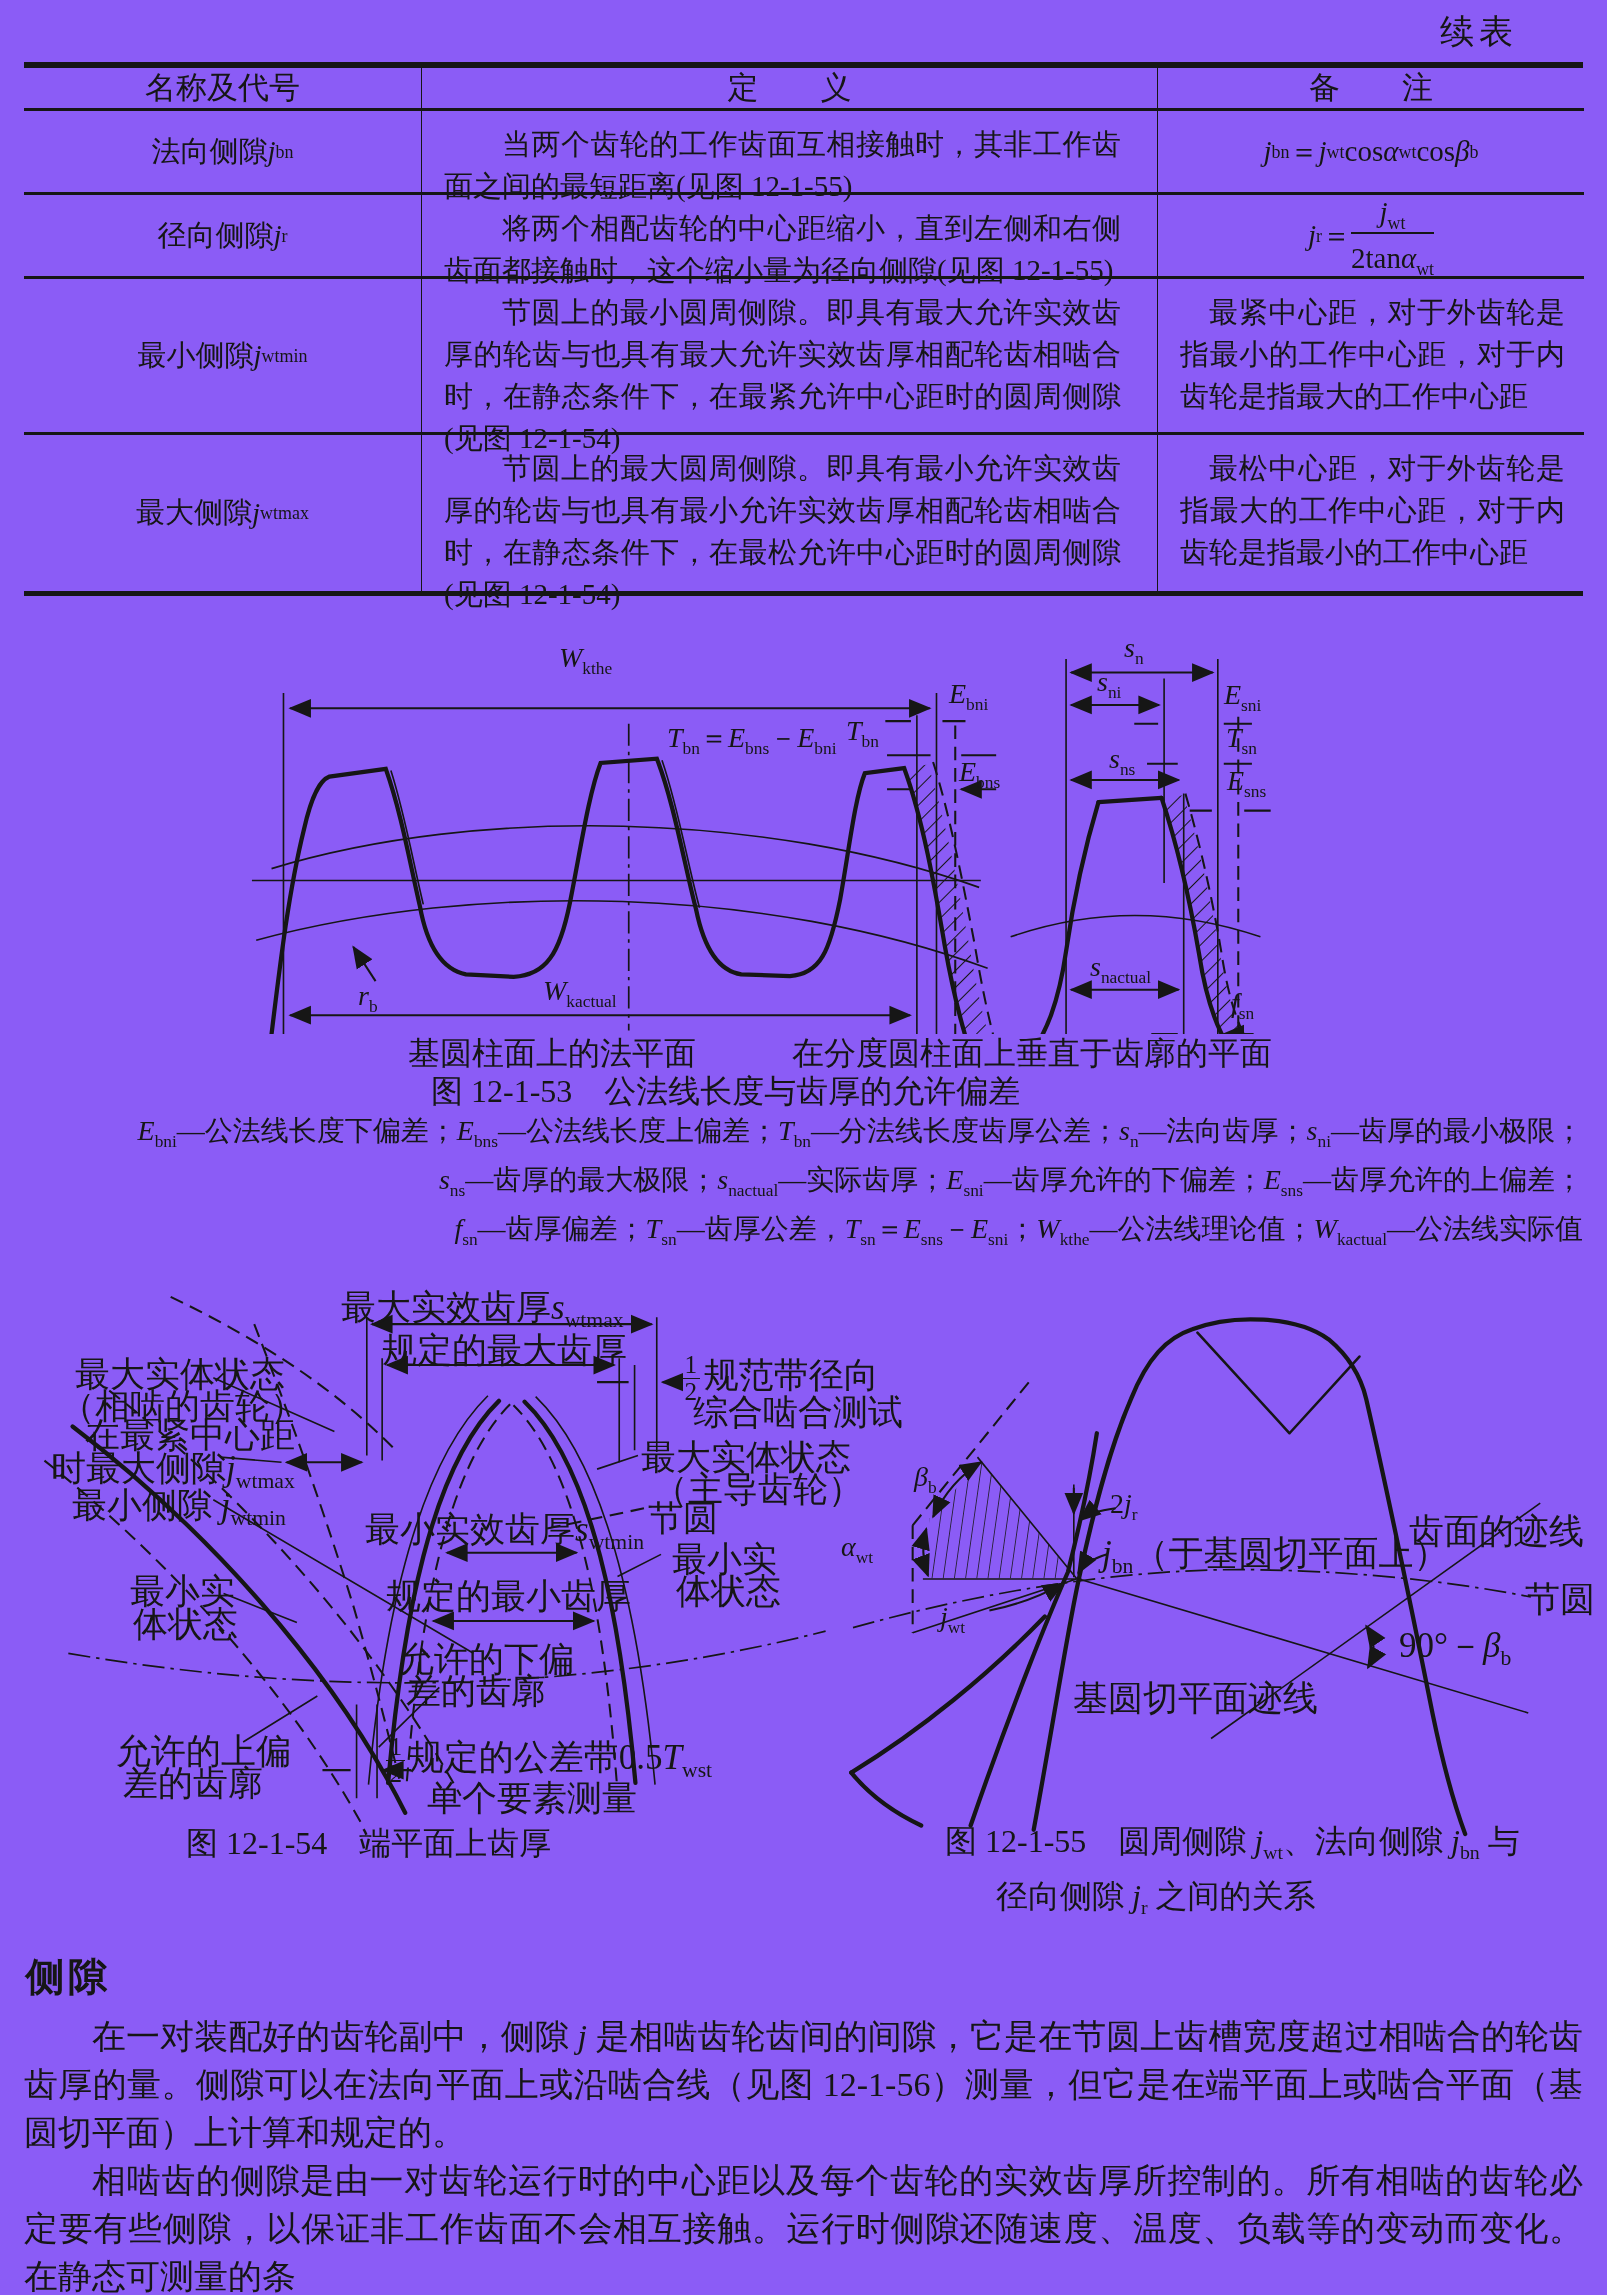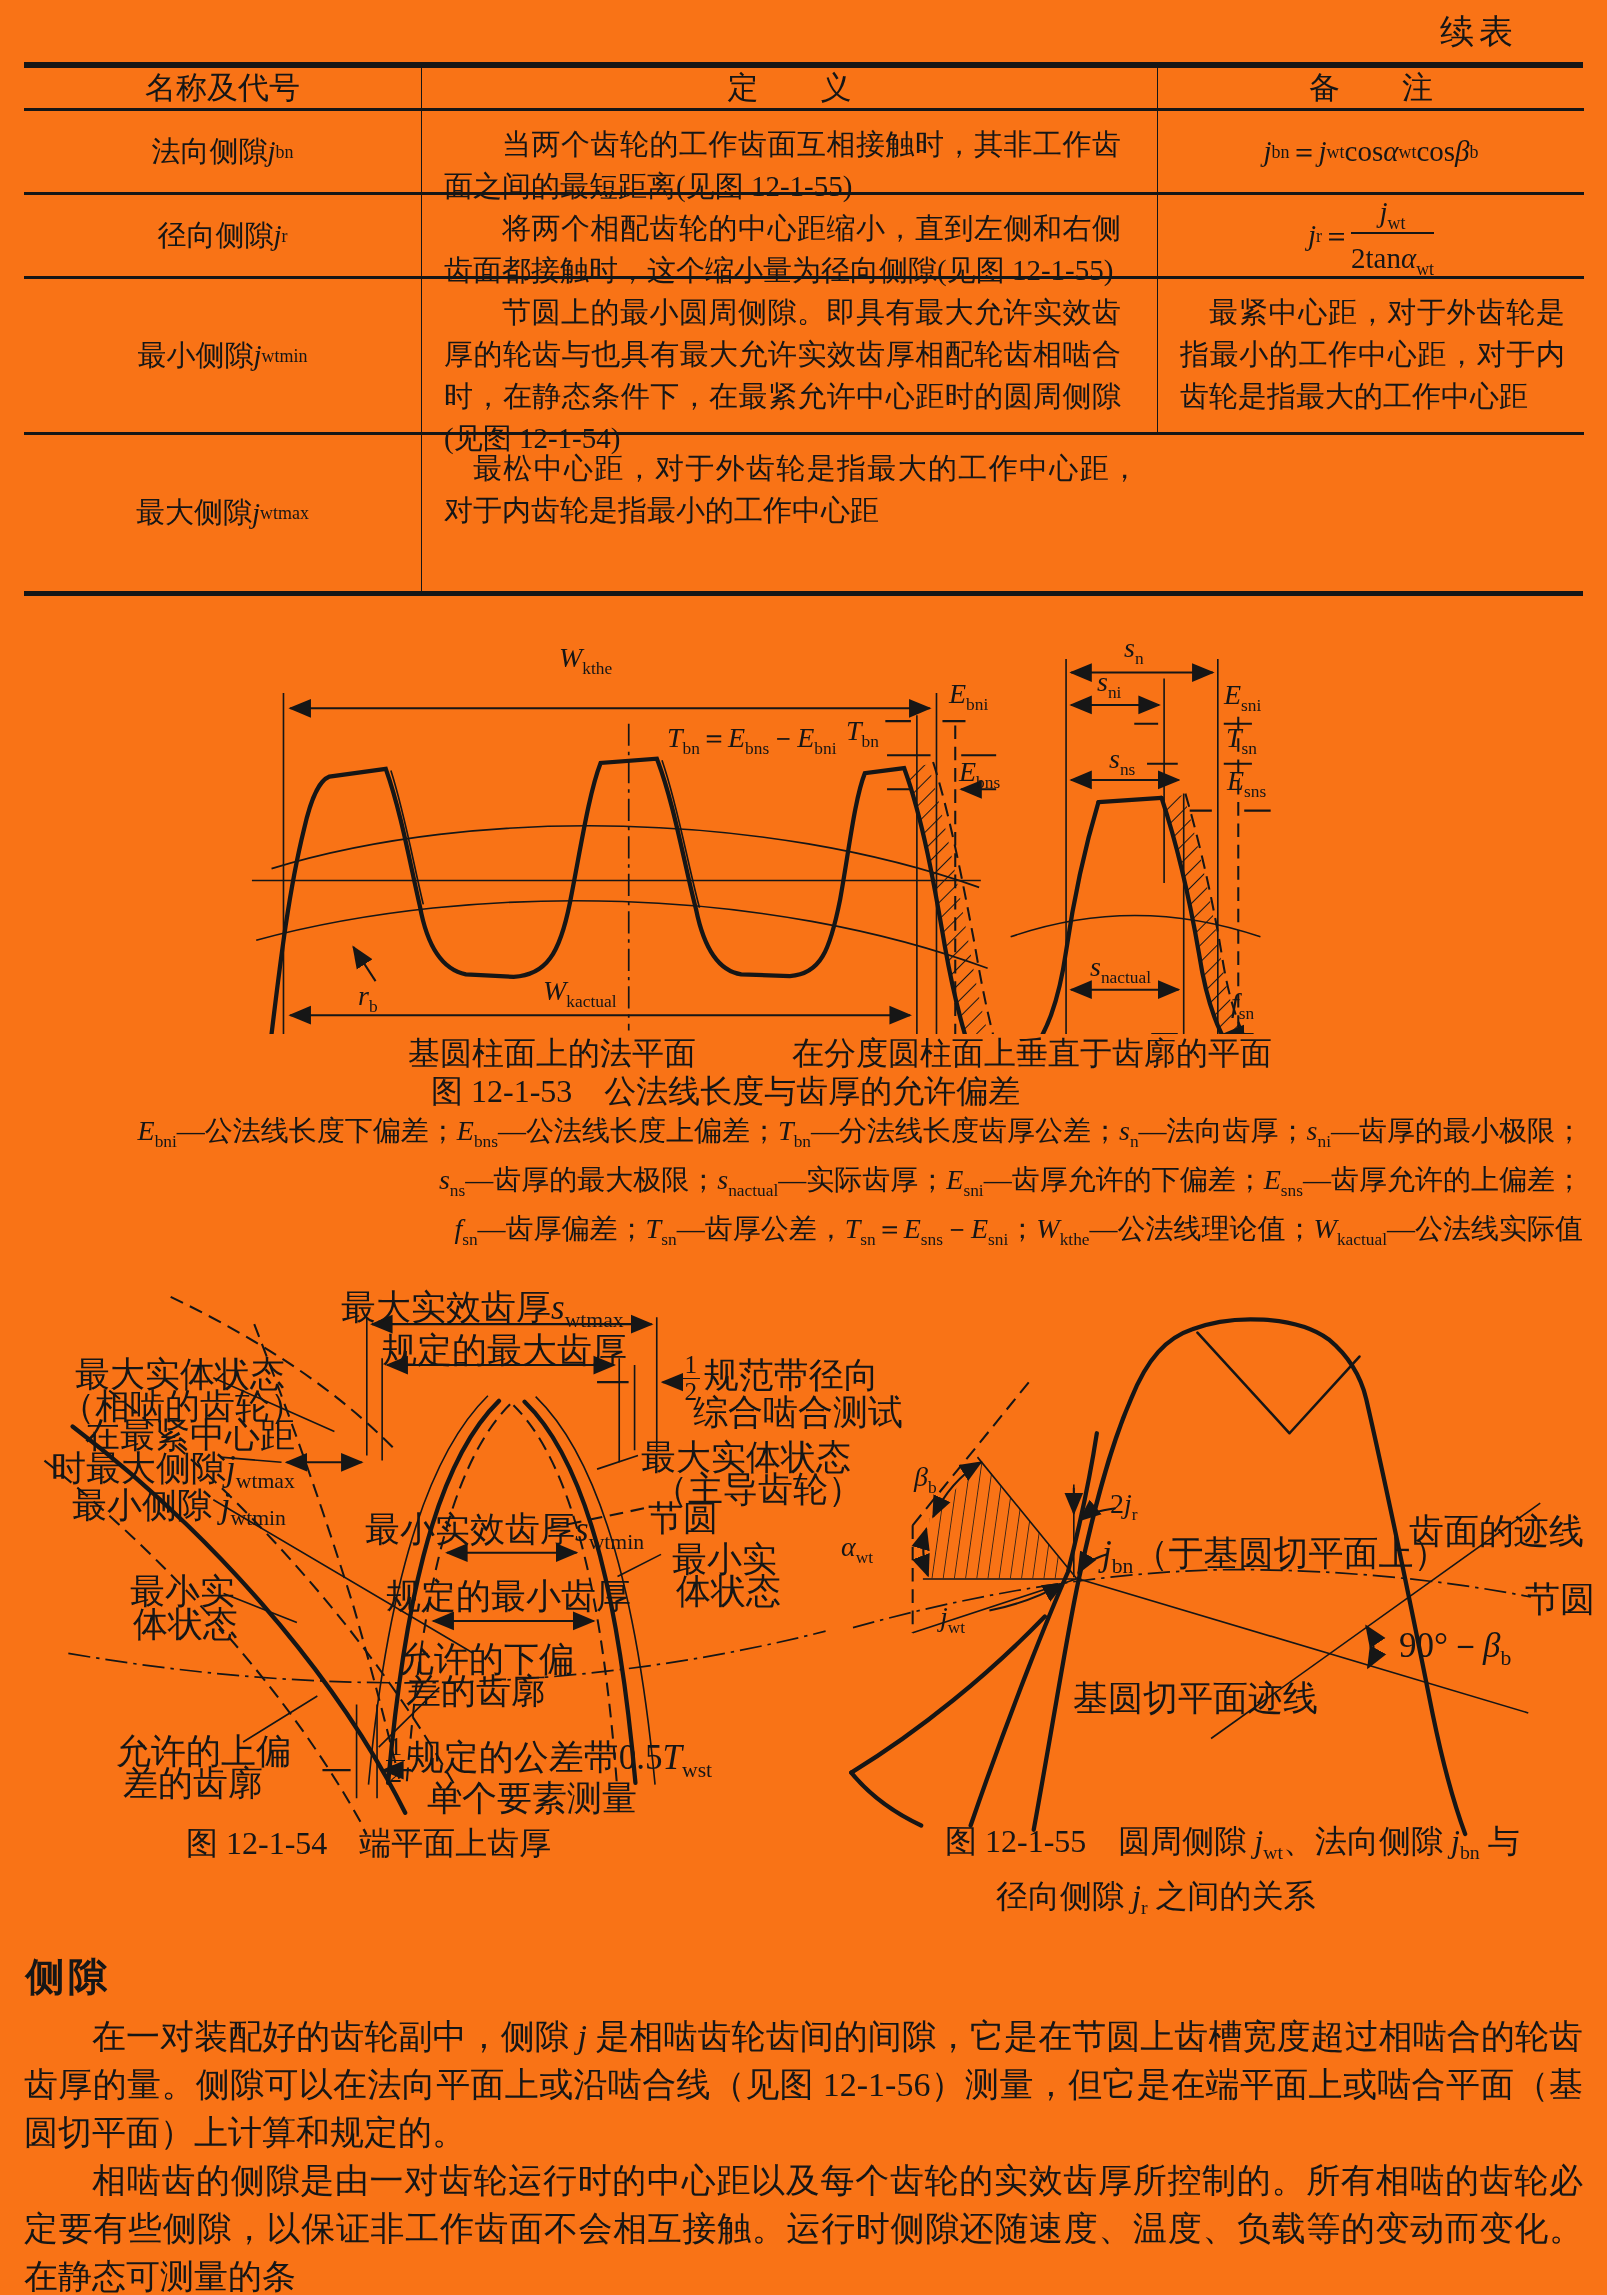--- a/index.html
+++ b/index.html
@@ -1,16 +1,16 @@
 <!DOCTYPE html>
 <html style="font-size:13.6px"><head>
 <meta charset="utf-8">
 <style>
   html,body{margin:0;padding:0;background:#e8e8e4;}
-  .page{position:relative;width:1607px;height:2295px;background:#f97316;color:#161616;
+  .page{position:relative;width:1607px;height:2295px;background:#8b5cf6;color:#161616;
         font-family:"Liberation Serif", serif;overflow:hidden;}
   .abs{position:absolute;}
   i{font-style:italic;}
   sub{font-size:0.62em;line-height:0;}
   
   .cont{left:1440px;top:8.5px;font-size:34px;letter-spacing:5.1px;}
   
   .gtable{left:24px;top:62px;width:1559px;border-top:6px solid #161616;border-bottom:5.1px solid #161616;
           display:grid;grid-template-columns:398px 736px 426px;grid-template-rows:43px 84px 84px 156px 156px;}
   .cell{box-sizing:border-box;font-size:29px;}
@@ -69,20 +69,21 @@
     <div class="cell hline cen"><i>j</i><sub>r</sub>＝<span class="bf">
           <span class="nu"><i>j</i><sub>wt</sub></span>
           <span class="de">2tan<i>α</i><sub>wt</sub></span>
         </span></div>
 
     <div class="cell vline hline cen">最小侧隙 <i>j</i><sub>wtmin</sub></div>
     <div class="cell vline hline def">节圆上的最小圆周侧隙。即具有最大允许实效齿厚的轮齿与也具有最大允许实效齿厚相配轮齿相啮合时，在静态条件下，在最紧允许中心距时的圆周侧隙(见图 12-1-54)</div>
     <div class="cell hline note">最紧中心距，对于外齿轮是指最小的工作中心距，对于内齿轮是指最大的工作中心距</div>
 
     <div class="cell vline cen">最大侧隙 <i>j</i><sub>wtmax</sub></div>
+    <div class="cell vline def">节圆上的最大圆周侧隙。即具有最小允许实效齿厚的轮齿与也具有最小允许实效齿厚相配轮齿相啮合时，在静态条件下，在最松允许中心距时的圆周侧隙(见图 12-1-54)</div>
     <div class="cell note">最松中心距，对于外齿轮是指最大的工作中心距，对于内齿轮是指最小的工作中心距</div>
   </div>
 
   <div class="fig" style="left:0;top:589px;width:1607px;height:445px;font-family:Liberation Serif, serif;">
     <svg width="1607" height="445" viewBox="0 690 1884 522">
       <defs>
         <marker id="a53" viewBox="0 0 12 12" refX="11" refY="6" markerWidth="11" markerHeight="11" orient="auto-start-reverse">
           <path d="M0,1 L12,6 L0,11 Z" fill="#161616"></path>
           </marker>
         <pattern id="h53" width="14" height="14" patternUnits="userSpaceOnUse" patternTransform="rotate(45)">

